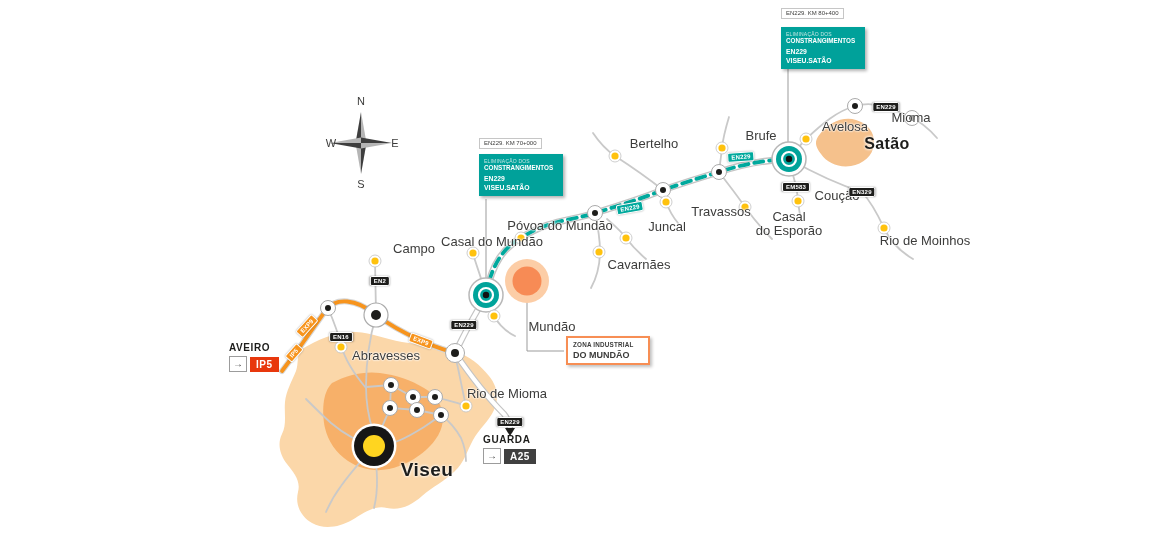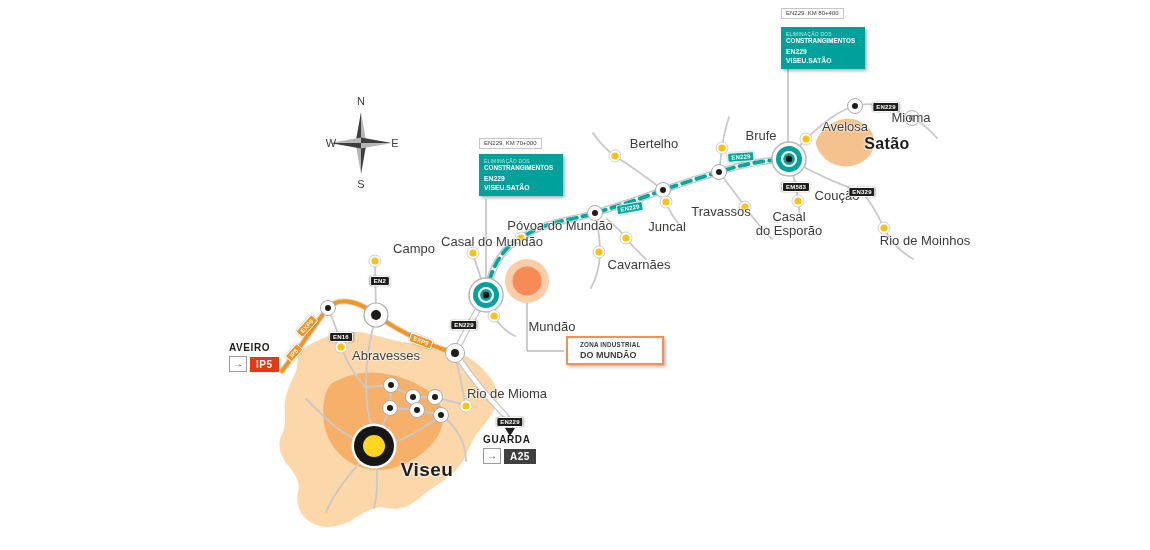--- a/index.html
+++ b/index.html
@@ -37,21 +37,21 @@
   .dir .drow{display:flex;align-items:center;gap:3px;}
   .dir .arrowbox{width:16px;height:14px;background:#fff;border:1px solid #9c9c9c;display:flex;
                  align-items:center;justify-content:center;font-size:10px;font-weight:700;
                  color:#4a4a4a;line-height:1;}
   .dir .badge{height:15px;display:flex;align-items:center;padding:0 6px;font-size:10px;
               font-weight:700;color:#fff;letter-spacing:.5px;}
   .badge.red{background:#E8380D;}
   .badge.blue{background:#404040;text-align:right;}
 
   .induzone{position:absolute;left:566px;top:336px;width:70px;background:#fff;border:2px solid #F78E54;
-            padding:3px 12px;box-shadow:2px 2px 3px rgba(0,0,0,.25);z-index:7;line-height:1.2;}
+            padding:3px 5px;box-shadow:2px 2px 3px rgba(0,0,0,.25);z-index:7;line-height:1.2;}
   .induzone .z1{font-size:6.3px;font-weight:700;color:#3c3c3b;letter-spacing:.2px;}
   .induzone .z2{font-size:9px;font-weight:700;color:#3c3c3b;margin-top:1px;}
 </style>
 </head>
 <body>
 
 <div id="stage">
 
   <svg width="1150" height="550" viewBox="0 0 1150 550">
     <defs>

